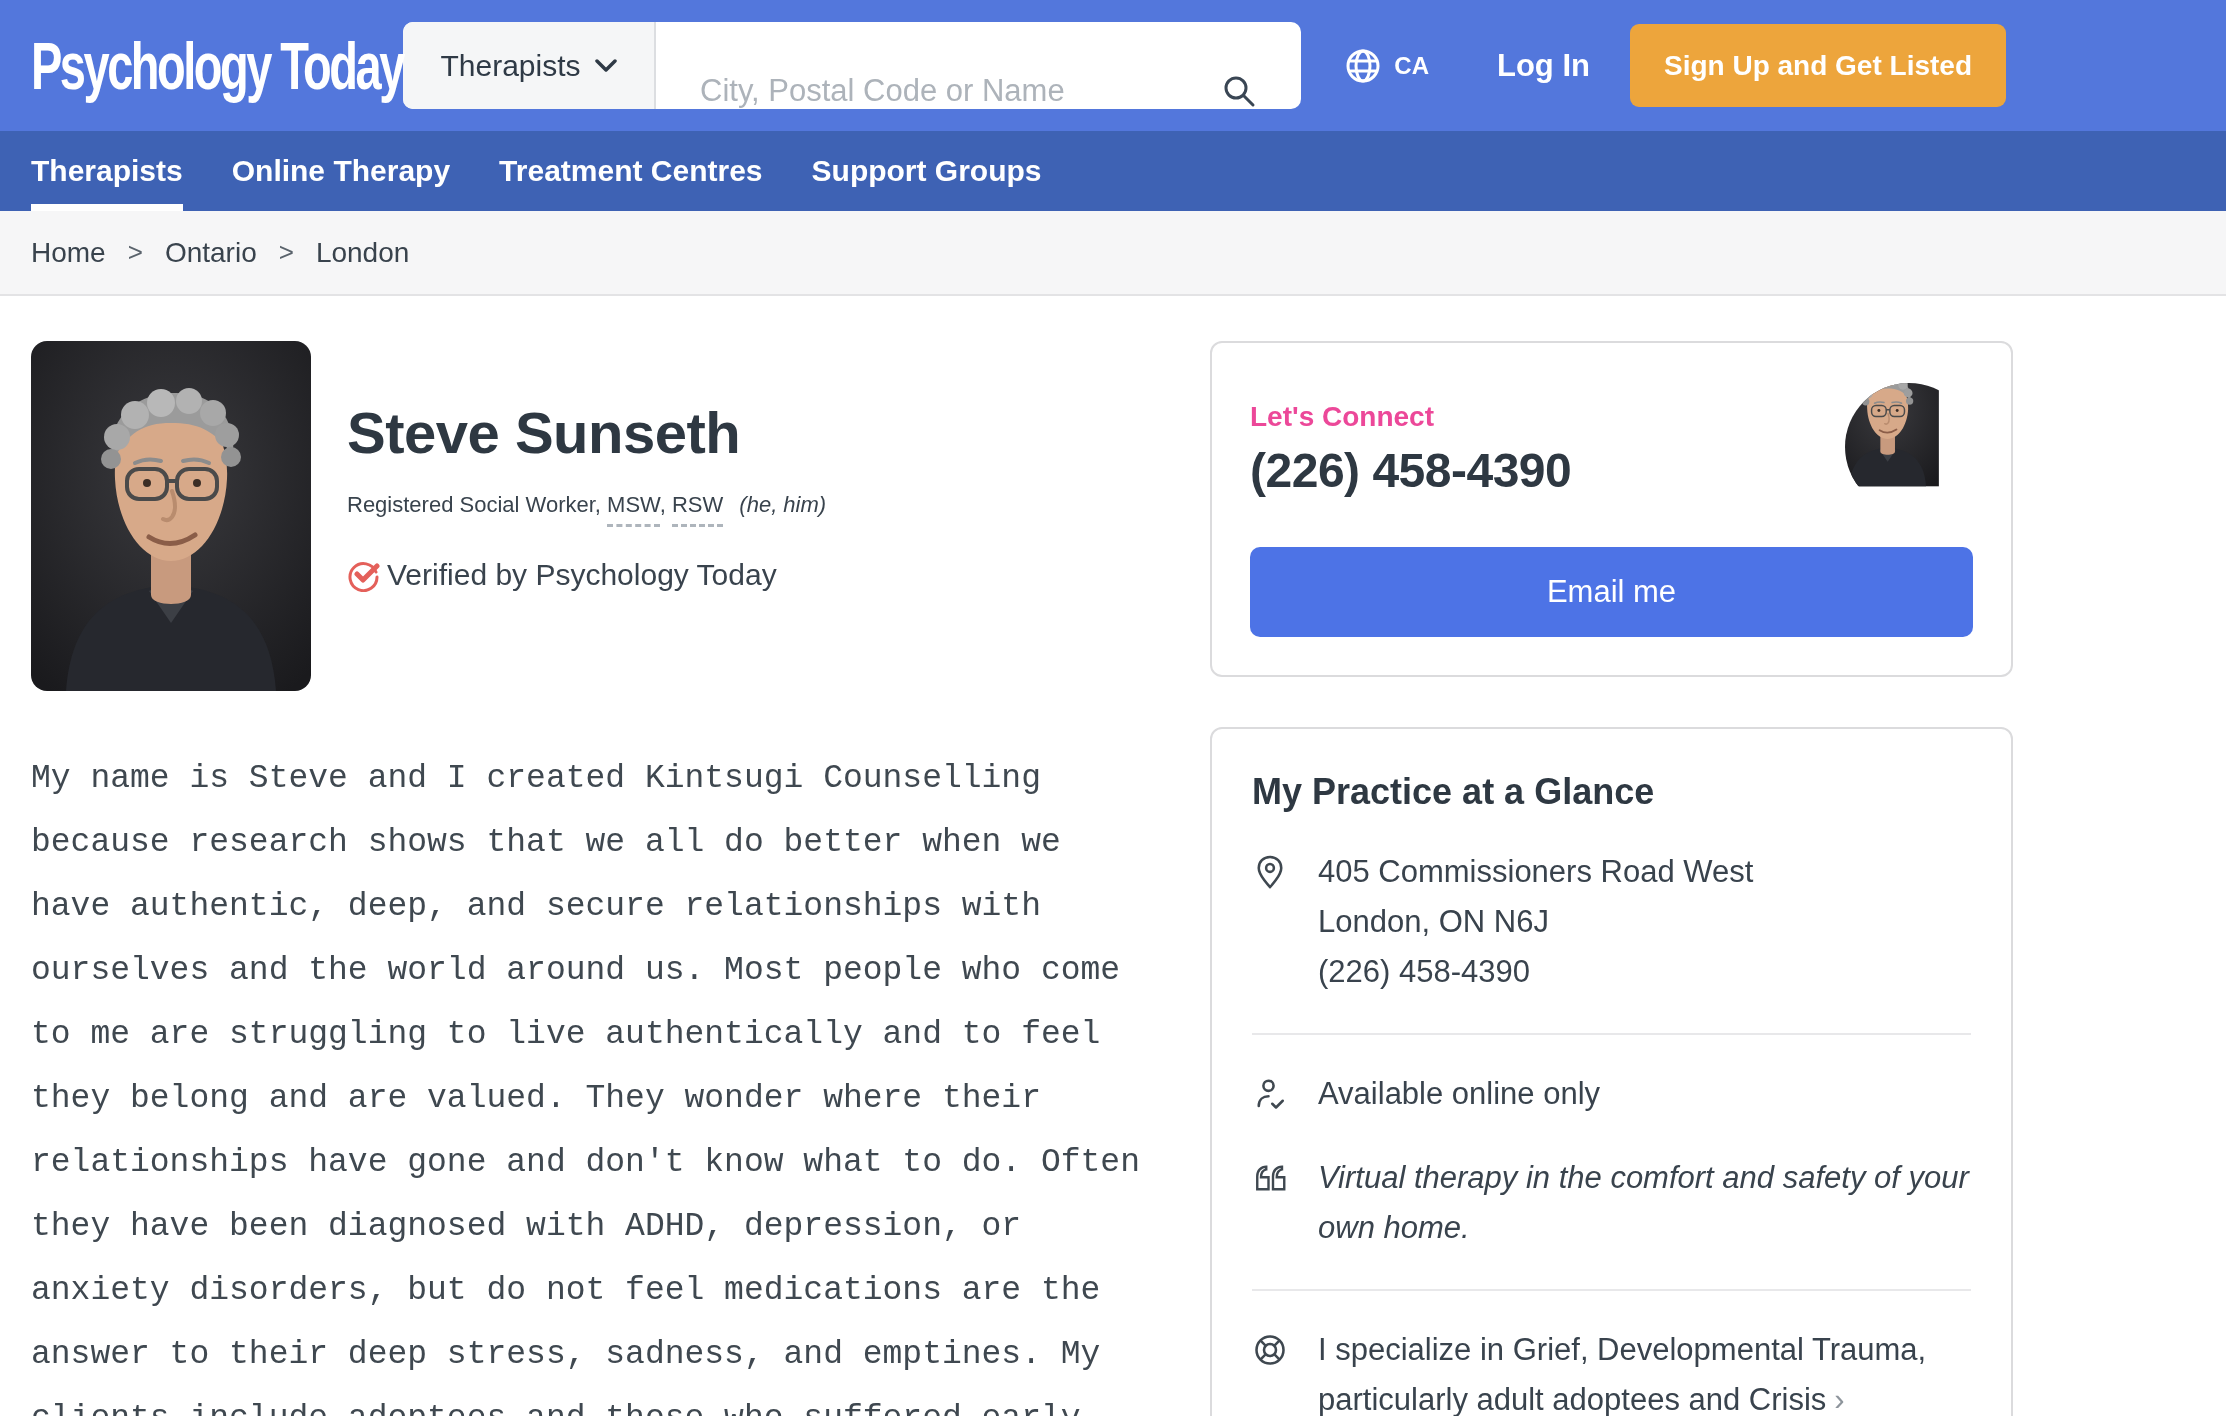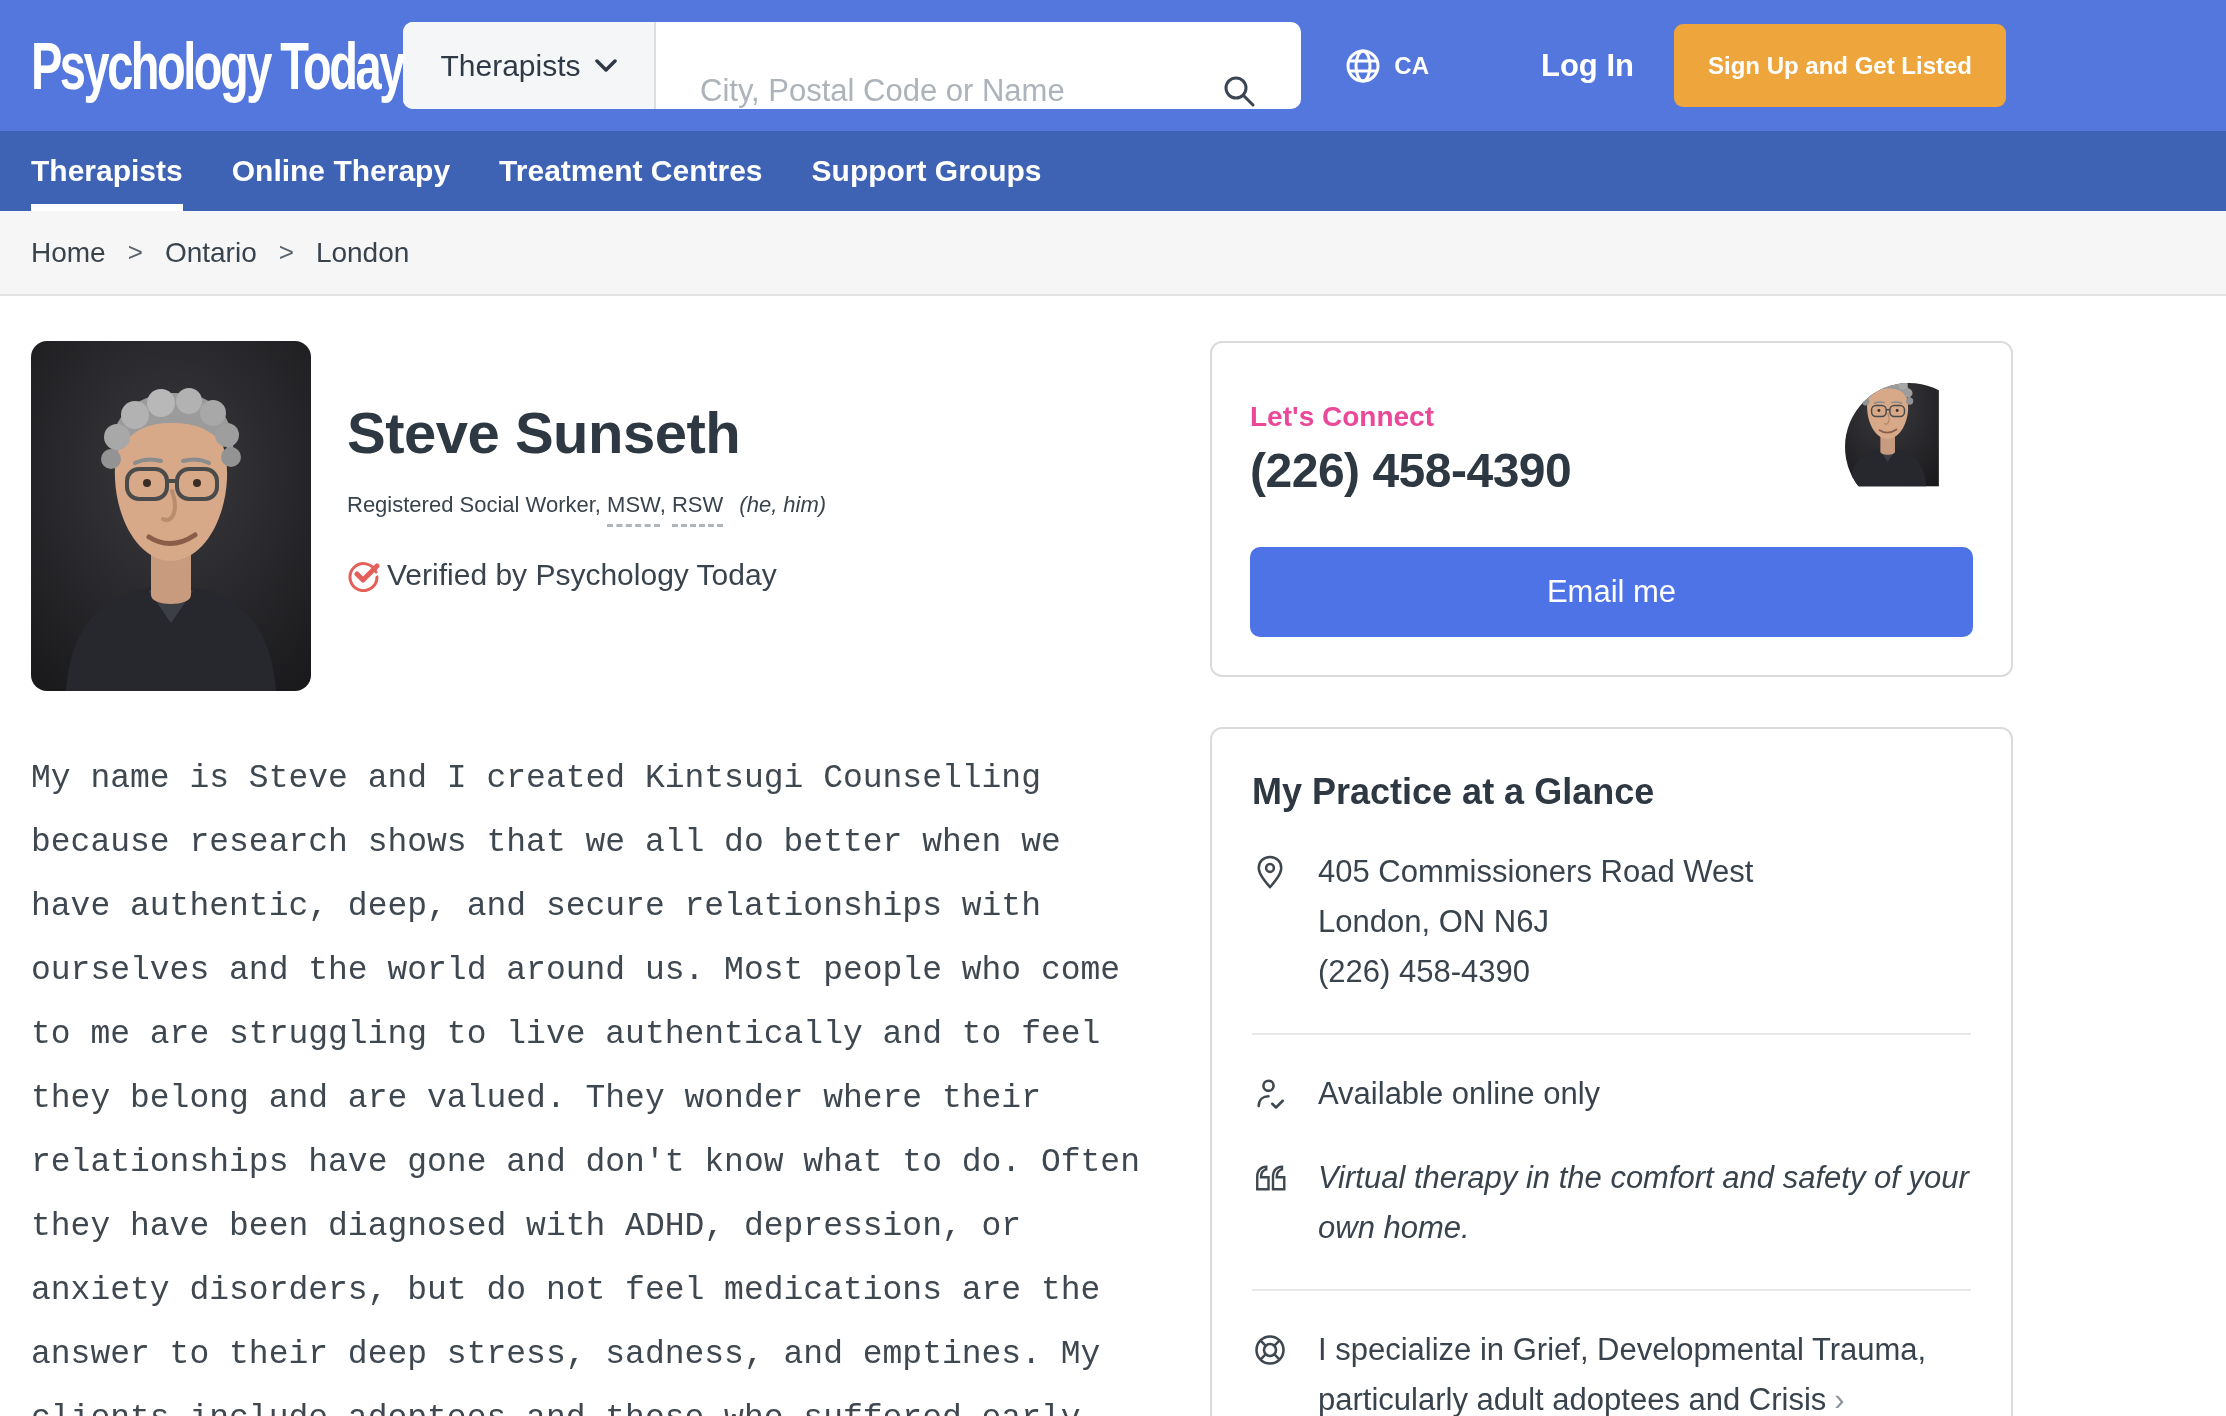--- a/index.html
+++ b/index.html
@@ -20,23 +20,23 @@
   .chev-down { width:22px; height:14px; }
   .search-input-wrap { flex:1; display:flex; align-items:flex-end; padding:0 44px; }
   .search-input { flex:1; border:none; outline:none; font-size:31px; color:#2F3A46;
     font-family:"Liberation Sans", sans-serif; background:transparent; }
   .search-input::placeholder { color:#ADB3BA; }
   .search-icon { width:36px; height:36px; flex:none; cursor:pointer; }
   .header-right { margin-left:auto; display:flex; align-items:center; }
   .region { display:flex; align-items:center; gap:12px; color:#fff; font-size:24px;
     font-weight:700; cursor:pointer; }
   .globe-icon { width:38px; height:38px; }
-  .login { color:#fff; font-size:31px; font-weight:700; margin-left:112px; cursor:pointer; }
+  .login { color:#fff; font-size:31px; font-weight:700; margin-left:68px; cursor:pointer; }
   .signup-btn { margin-left:40px; background:#EDA53C; color:#fff; border:none;
-    font-family:"Liberation Sans", sans-serif; font-size:24px; font-weight:700;
+    font-family:"Liberation Sans", sans-serif; font-size:28px; font-weight:700;
     height:83px; padding:0 34px; border-radius:9px; cursor:pointer; }
 
   
   .nav { height:80px; background:#3E62B4; display:flex; align-items:stretch;
     padding:0 31px; gap:49px; }
   .nav-item { color:#fff; font-size:30px; font-weight:700; display:flex;
     align-items:center; position:relative; cursor:pointer; }
   .nav-item.active::after { content:""; position:absolute; left:0; right:0; bottom:0;
     height:7px; background:#fff; }
 

